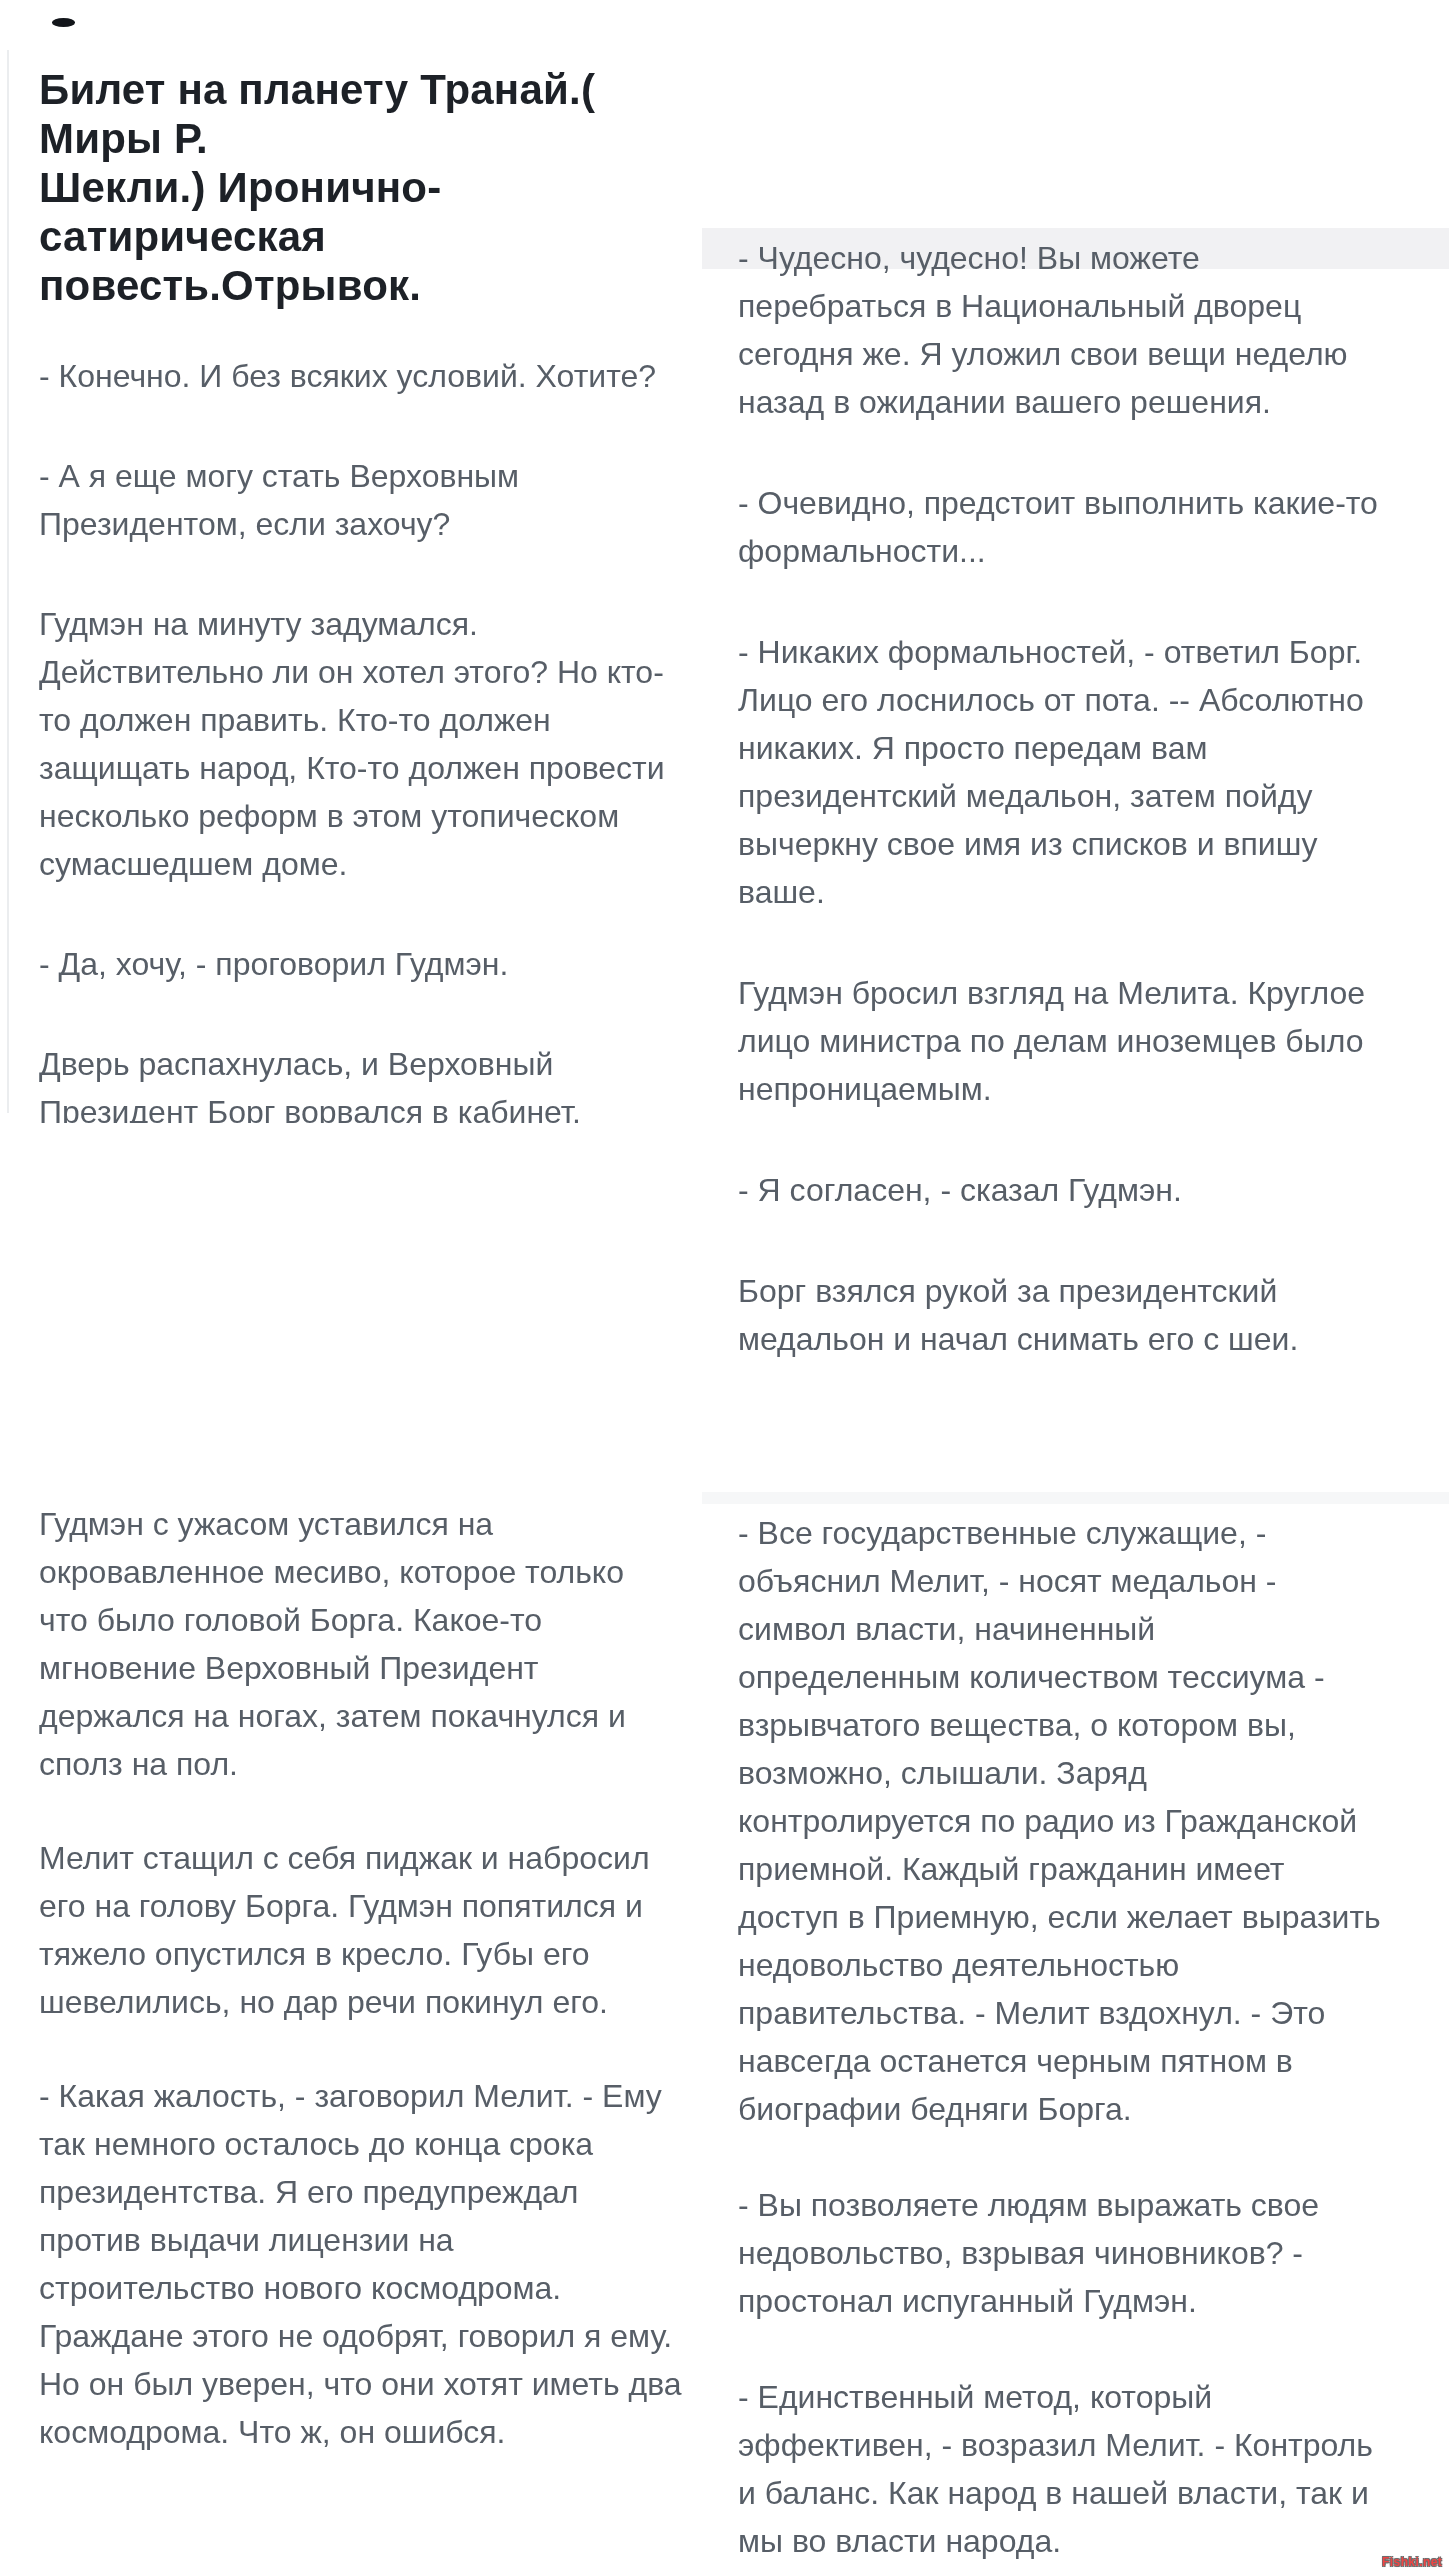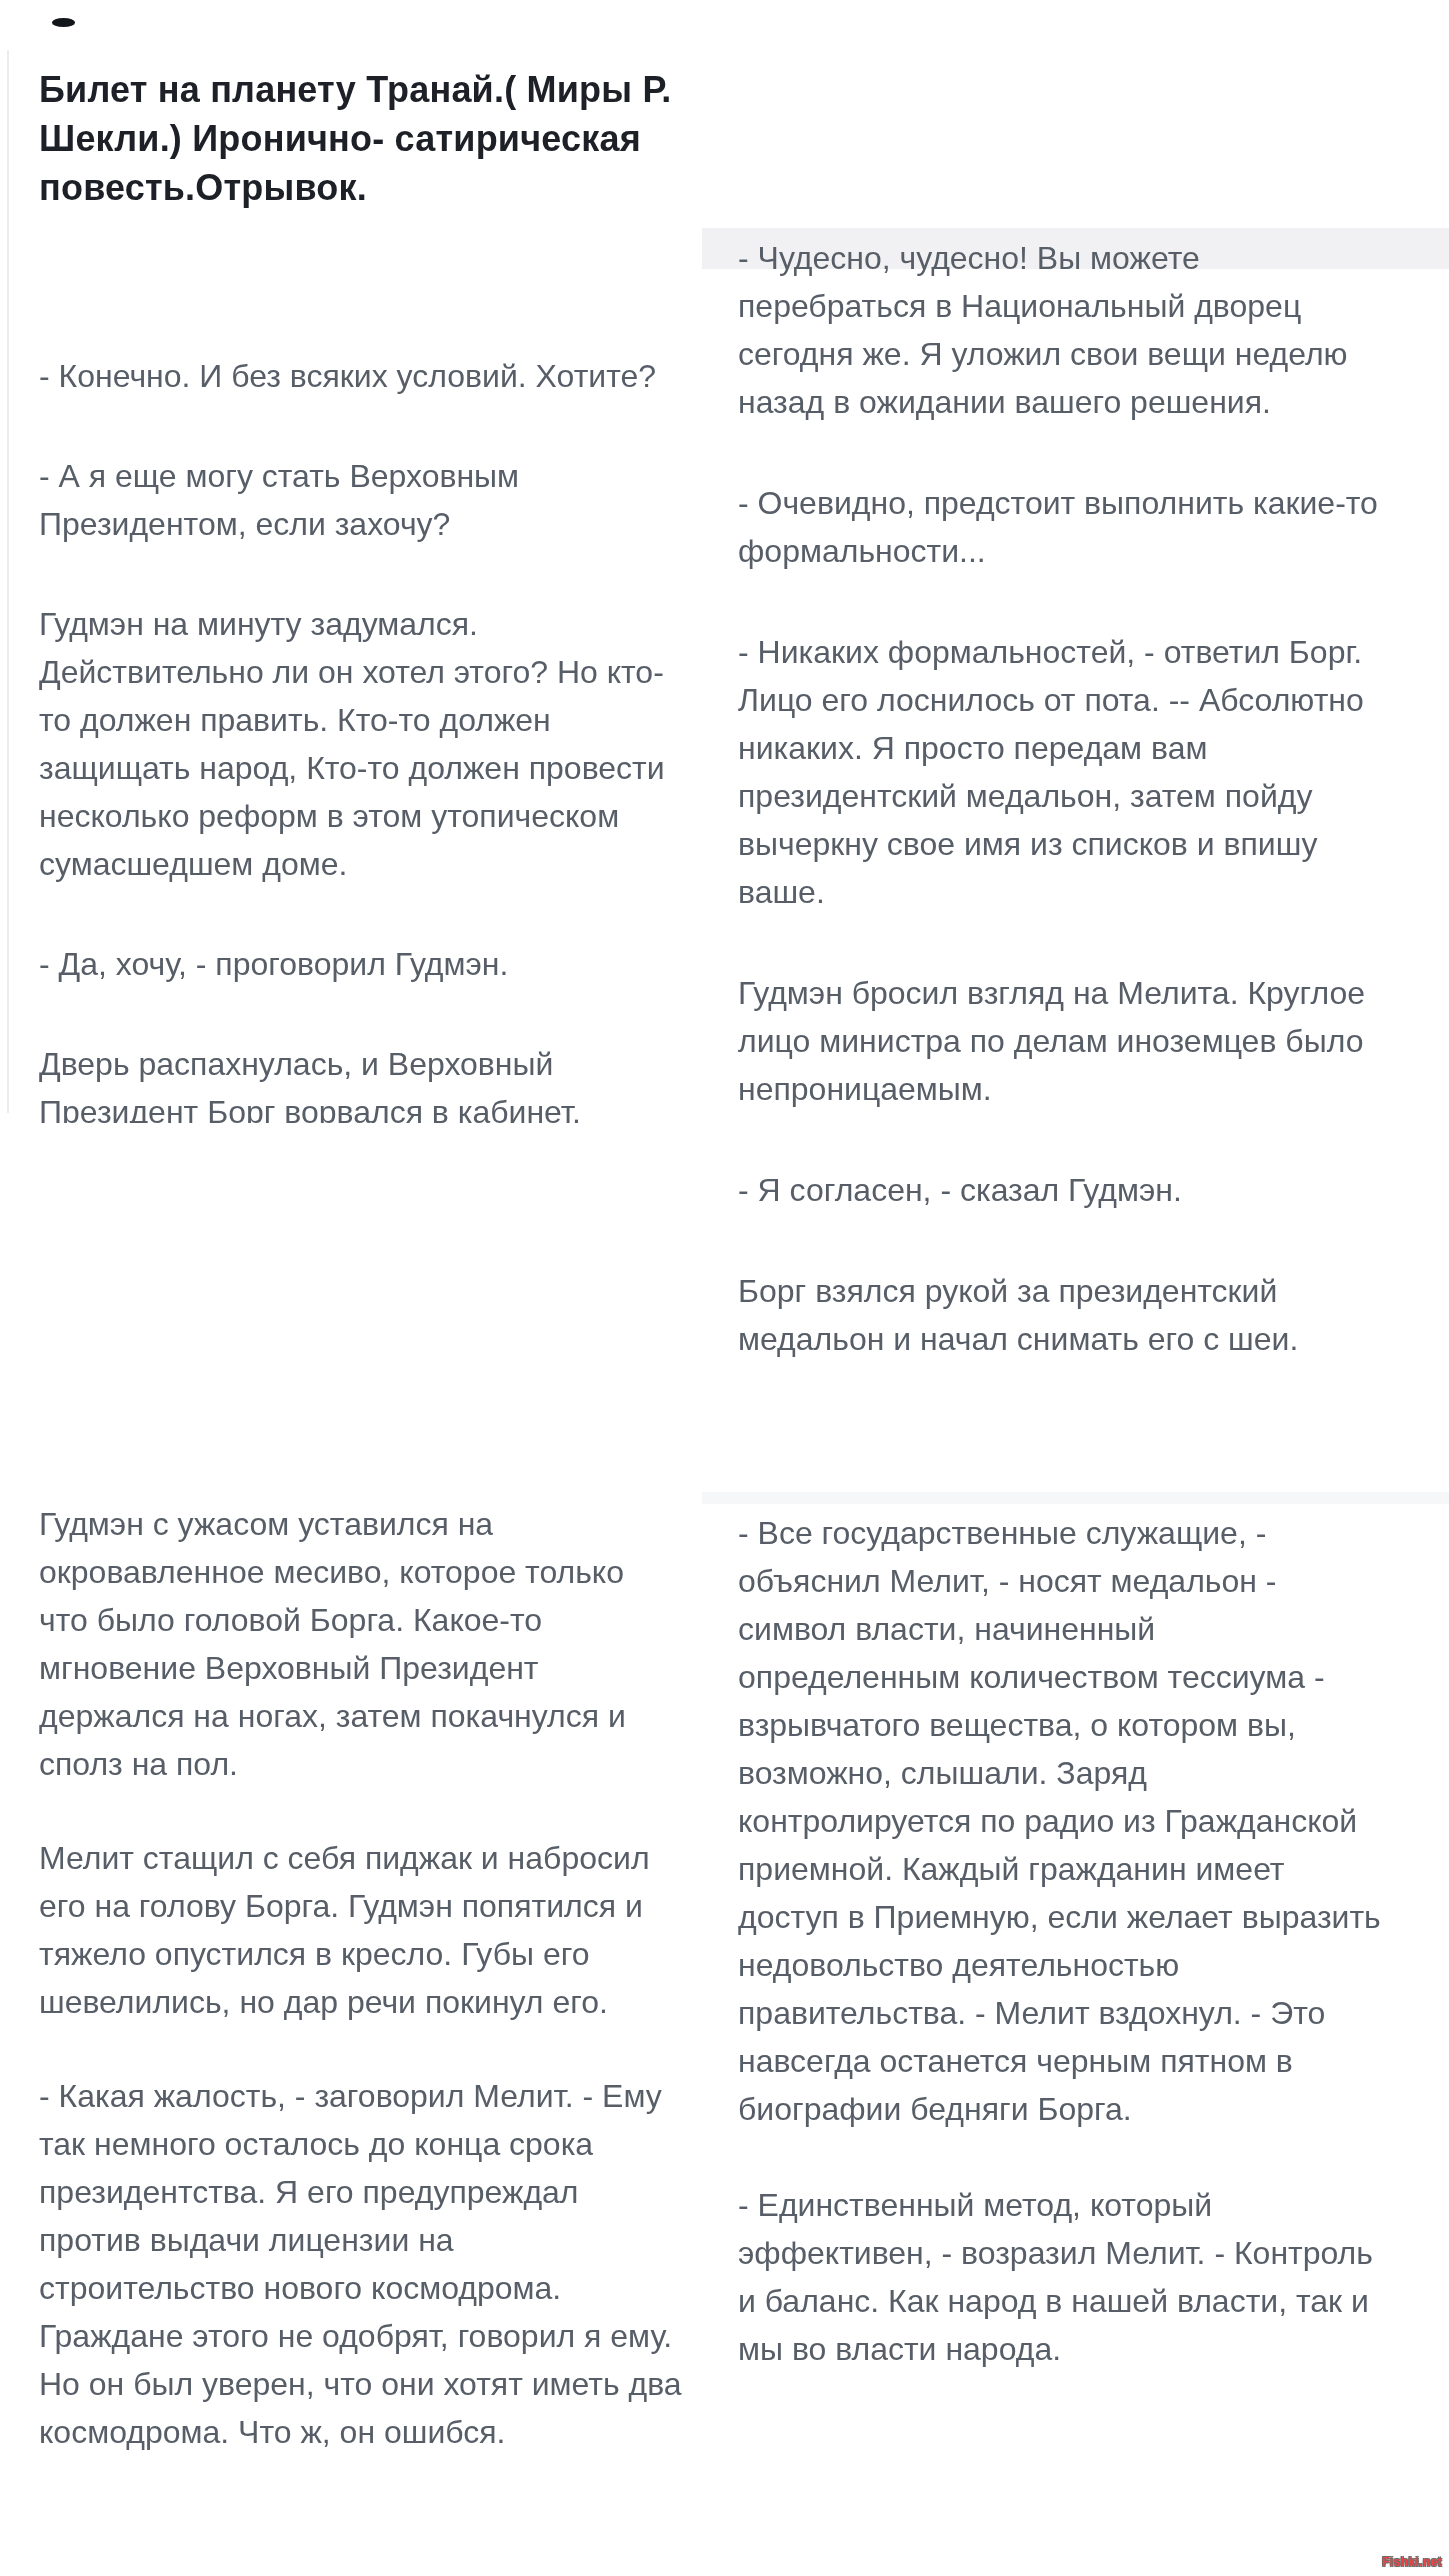--- a/index.html
+++ b/index.html
@@ -5,21 +5,21 @@
   html,body{margin:0;padding:0;}
   body{
     width:1449px;height:2576px;position:relative;overflow:hidden;
     background:#ffffff;
     font-family:"Liberation Sans", sans-serif;
   }
   .edge-line{position:absolute;left:6.9px;top:50px;width:1.7px;height:1063px;background:#ebedef;}
   .top-dot{position:absolute;left:52px;top:18px;width:23px;height:8.6px;background:#12151a;border-radius:50%;}
   .title{
     position:absolute;left:39px;top:65px;width:661px;margin:0;
-    font-size:36px;line-height:49px;font-weight:700;color:#1d2127;
+    font-size:42px;line-height:49px;font-weight:700;color:#1d2127;
     white-space:pre-line;letter-spacing:0.2px;
   }
   .band{position:absolute;}
   .band-top-right{left:702px;top:228px;width:747px;height:41px;background:#f1f1f3;}
   .band-bottom-right{left:702px;top:1492px;width:747px;height:12px;background:#f6f7f8;}
   .col{
     position:absolute;color:#575e67;
     font-size:32px;line-height:48px;
   }
   .col p{margin:0 0 48px 0;white-space:pre-line;}
@@ -114,20 +114,23 @@
 определенным количеством тессиума -
 взрывчатого вещества, о котором вы,
 возможно, слышали. Заряд
 контролируется по радио из Гражданской
 приемной. Каждый гражданин имеет
 доступ в Приемную, если желает выразить
 недовольство деятельностью
 правительства. - Мелит вздохнул. - Это
 навсегда останется черным пятном в
 биографии бедняги Борга.</p>
+  <p>- Вы позволяете людям выражать свое
+недовольство, взрывая чиновников? -
+простонал испуганный Гудмэн.</p>
   <p>- Единственный метод, который
 эффективен, - возразил Мелит. - Контроль
 и баланс. Как народ в нашей власти, так и
 мы во власти народа.</p>
 </section>
 
 <div class="watermark">Fishki.net</div>
 
 
 </body></html>

